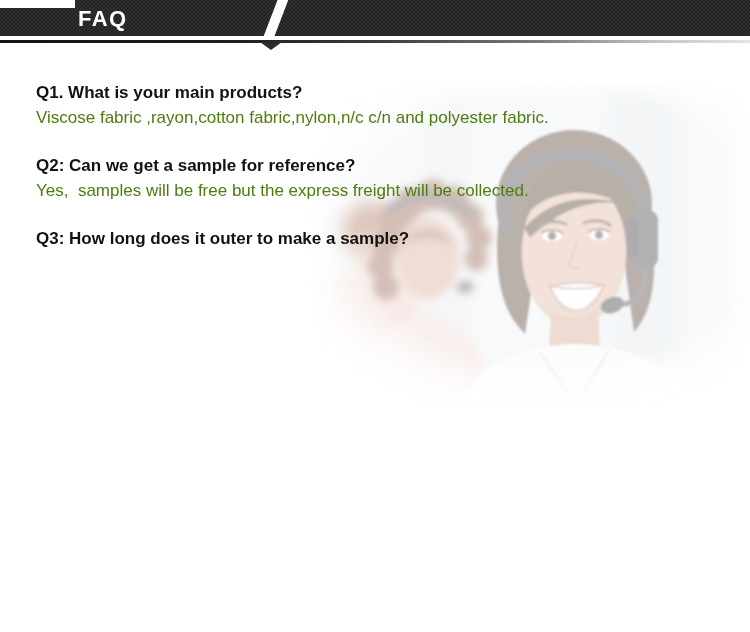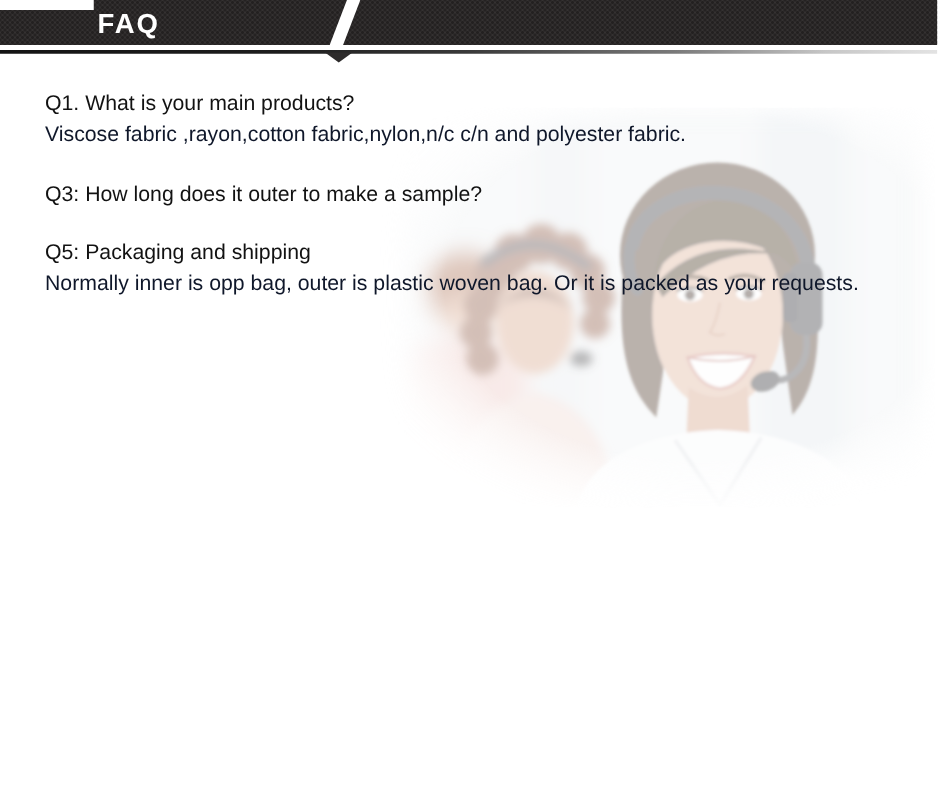--- a/index.html
+++ b/index.html
@@ -35,24 +35,24 @@
     position:absolute;left:260px;top:42px;width:0;height:0;
     border-left:11px solid transparent;border-right:11px solid transparent;
     border-top:8px solid #2d2b2b;
   }
   
   .photo-wrap{position:absolute;left:278px;top:86px;width:470px;height:320px;z-index:0;}
   
   .content{position:relative;z-index:1;padding:20px 18px 0 36px;}
   .faq-item{margin:0 0 25px 0;}
   .question{
-    margin:0 0 2px 0;font-size:17px;font-weight:normal;color:#121212;line-height:21px;
+    margin:10px 0 2px 0;font-size:17px;font-weight:bold;color:#121212;line-height:21px;
   }
   .answer{
-    margin:0;font-size:17px;font-weight:normal;color:#0f172a;line-height:25px;
+    margin:0;font-size:17px;font-weight:normal;color:#4d7c0f;line-height:25px;
     white-space:pre-line;
   }
 </style>
 </head>
 <body>
 
 <div class="page">
 
   <div class="photo-wrap">
     <svg viewBox="0 0 470 320" width="470" height="320">
@@ -150,31 +150,31 @@
     <div class="header-pointer"></div>
   </div>
 
   <div class="content">
 
     <div class="faq-item">
       <p class="question">Q1. What is your main products?</p>
       <p class="answer">Viscose fabric ,rayon,cotton fabric,nylon,n/c c/n and polyester fabric.</p>
     </div>
 
+    <div class="faq-item">
+      <p class="question">Q2: Can we get a sample for reference?</p>
+      <p class="answer">Yes,&nbsp; samples will be free but the express freight will be collected.</p>
+    </div>
 
     <div class="faq-item">
       <p class="question">Q3: How long does it outer to make a sample?</p>
     </div>
 
     <div class="faq-item">
     </div>
 
-    <div class="faq-item">
-      <p class="question">Q5: Packaging and shipping</p>
-      <p class="answer">Normally inner is opp bag, outer is plastic woven bag. Or it is packed as your requests.</p>
-    </div>
 
 
     <div class="faq-item">
     </div>
 
   </div>
 </div>
 
 </body></html>

